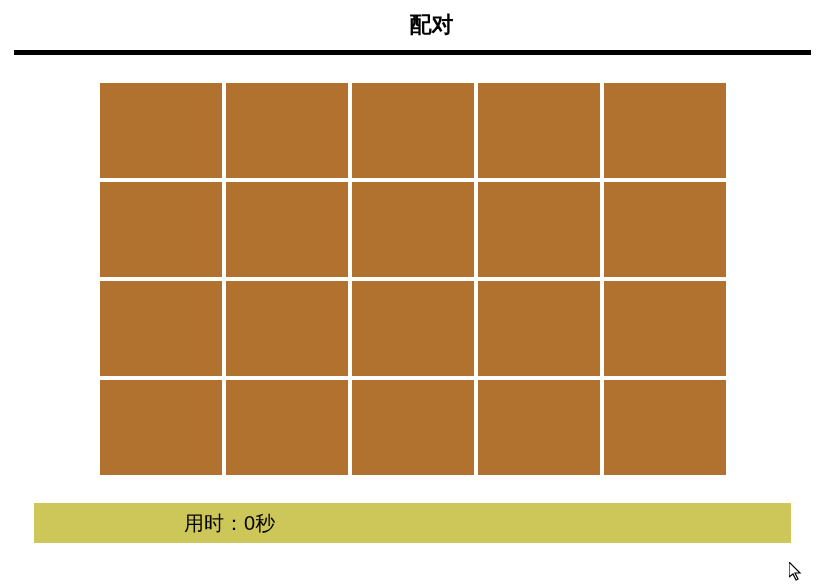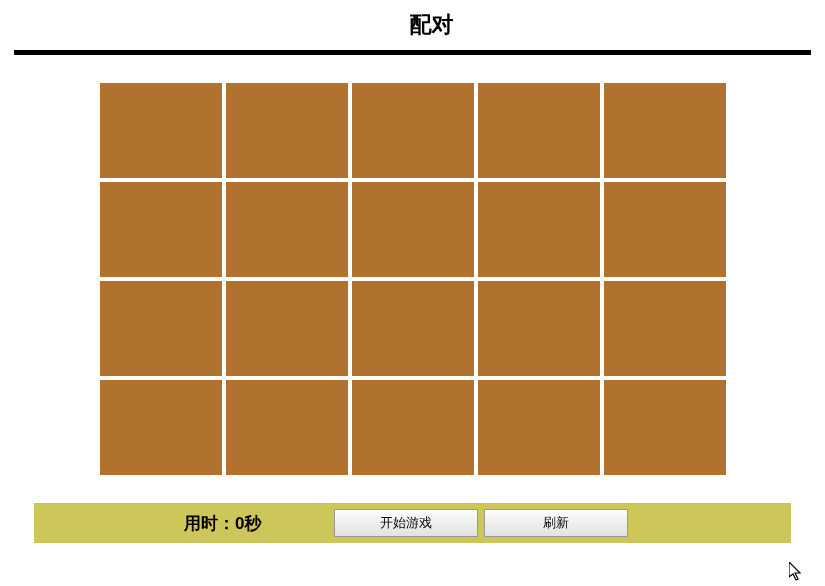--- a/index.html
+++ b/index.html
@@ -47,23 +47,22 @@
       margin: 28px 34px 0 34px;
       background: #cdc658;
       height: 40px;
       display: flex;
       align-items: center;
       position: relative;
     }
     .timer {
       position: absolute;
       left: 150px;
-      font-size: 17px;
+      font-size: 20px;
       color: #000;
-      font-weight: bold;
     }
     .buttons {
       position: absolute;
       left: 300px;
       display: flex;
       gap: 6px;
     }
     .btn {
       width: 144px;
       height: 28px;
@@ -111,23 +110,19 @@
   <div class="card"></div>
   <div class="card"></div>
   <div class="card"></div>
   <div class="card"></div>
 </div>
 
 <div class="footer">
   <div class="timer">
     <span>用时：</span><span>0</span><span>秒</span>
   </div>
-  <div class="buttons">
-    <button class="btn">开始游戏</button>
-    <button class="btn">刷新</button>
-  </div>
 </div>
 
 <div class="cursor-icon">
   <svg width="16" height="20" viewBox="0 0 16 20">
     <path d="M0,0 L0,15 L4,12 L7,18 L9,17 L6,11 L11,11 Z" fill="none" stroke="#000" stroke-width="1.2"></path>
   </svg>
 </div>
 
 </body></html>

